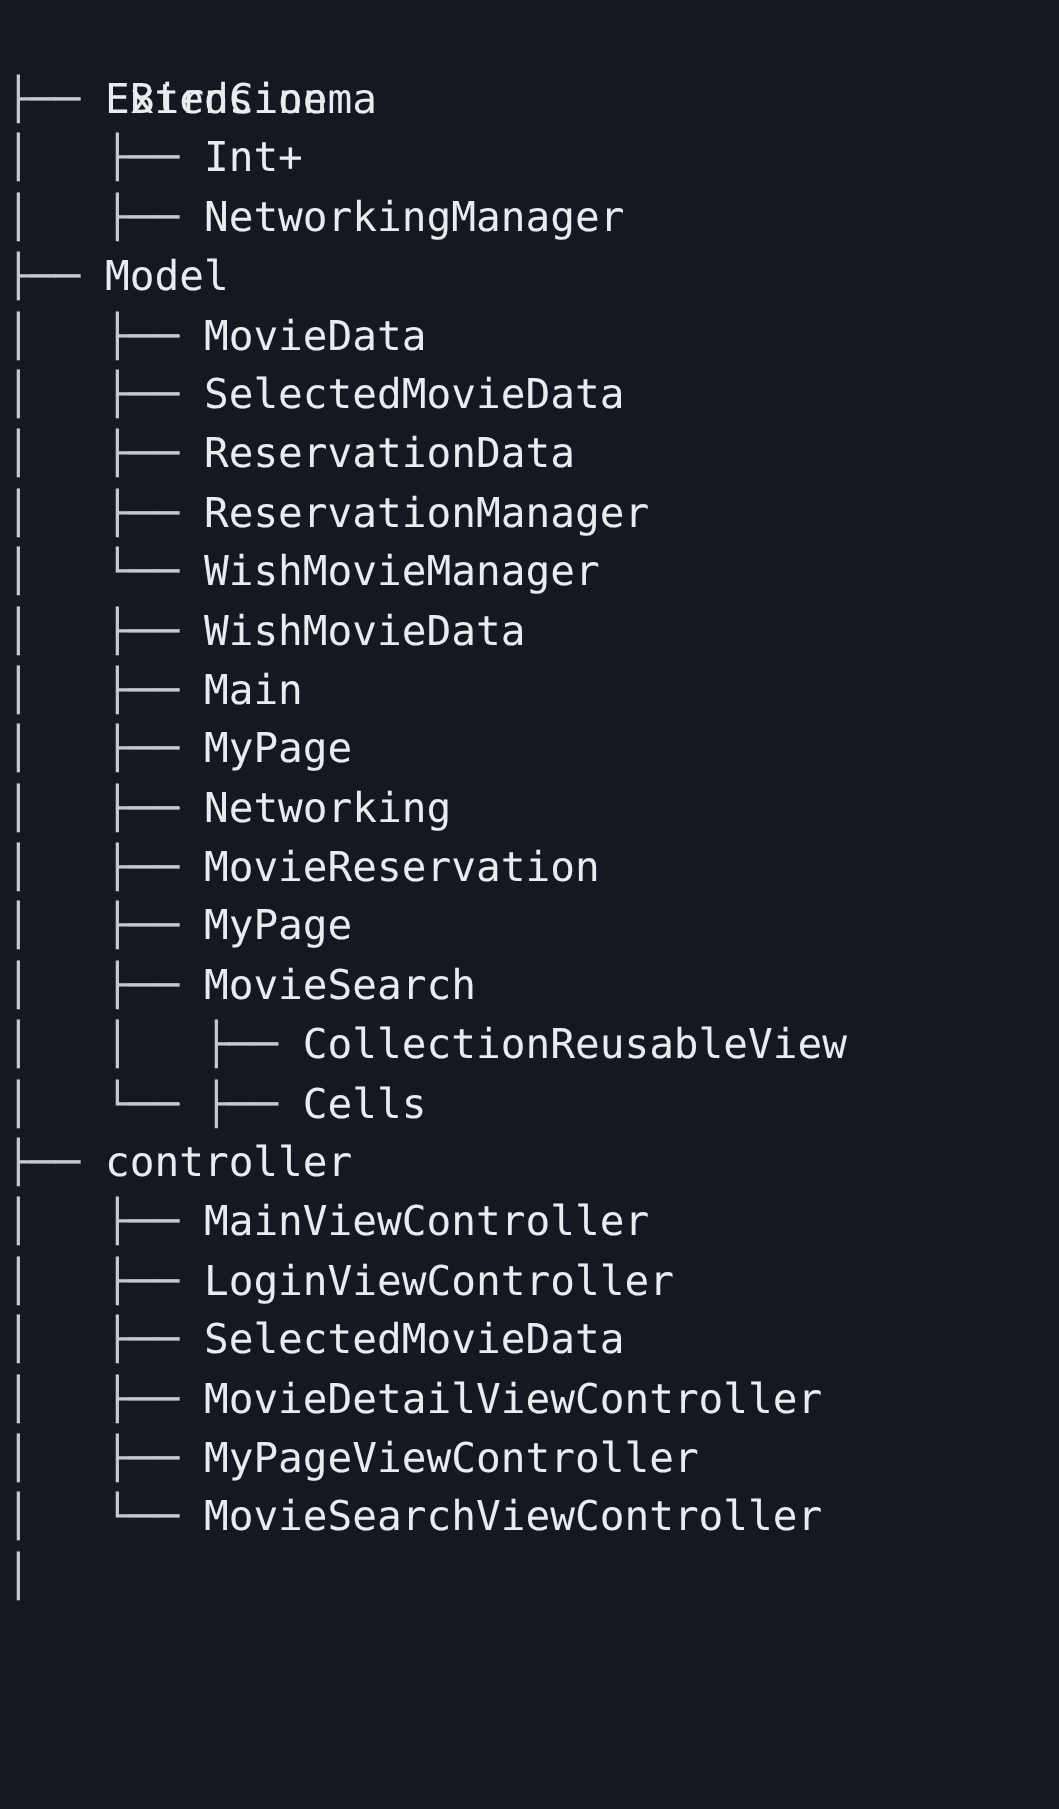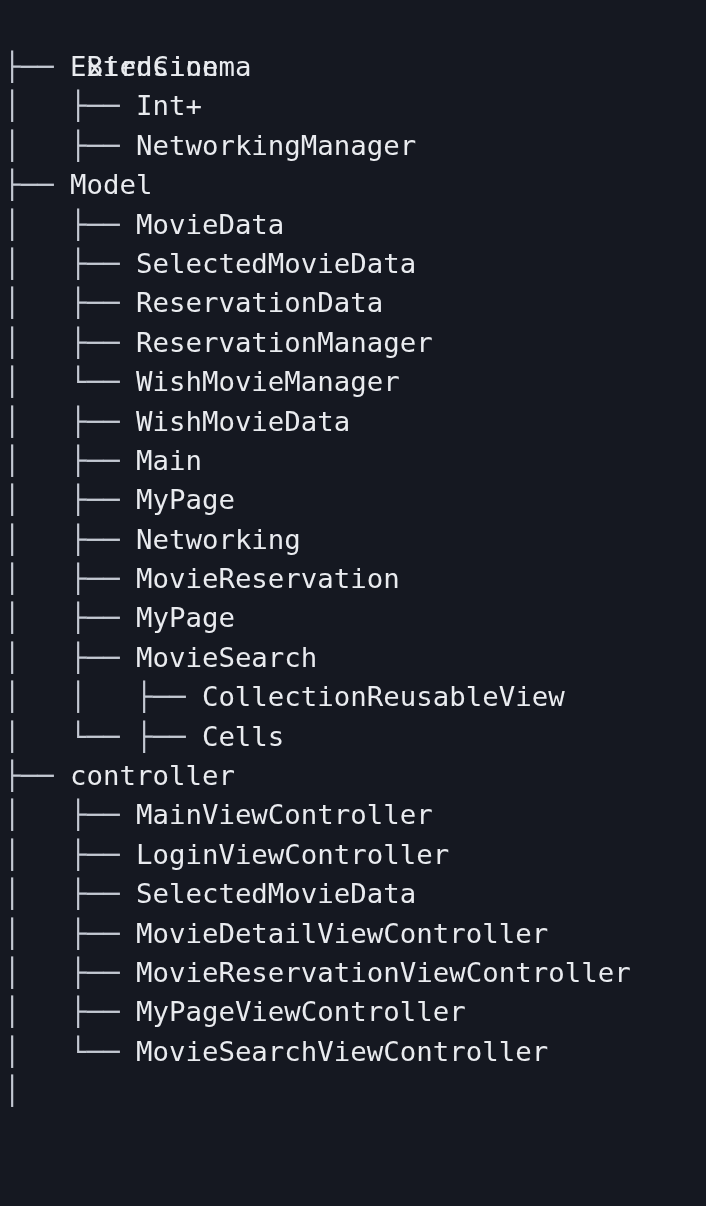--- a/index.html
+++ b/index.html
@@ -80,18 +80,17 @@
       <div class="tree-line"><span class="prefix">│   ├── </span><span class="label">MovieReservation</span></div>
       <div class="tree-line"><span class="prefix">│   ├── </span><span class="label">MyPage</span></div>
       <div class="tree-line"><span class="prefix">│   ├── </span><span class="label">MovieSearch</span></div>
       <div class="tree-line"><span class="prefix">│   │   ├── </span><span class="label">CollectionReusableView</span></div>
       <div class="tree-line"><span class="prefix">│   └── ├── </span><span class="label">Cells</span></div>
       <div class="tree-line"><span class="prefix">├── </span><span class="label">controller</span></div>
       <div class="tree-line"><span class="prefix">│   ├── </span><span class="label">MainViewController</span></div>
       <div class="tree-line"><span class="prefix">│   ├── </span><span class="label">LoginViewController</span></div>
       <div class="tree-line"><span class="prefix">│   ├── </span><span class="label">SelectedMovieData</span></div>
       <div class="tree-line"><span class="prefix">│   ├── </span><span class="label">MovieDetailViewController</span></div>
-      <div class="tree-line"><span class="prefix">│   ├── </span><span class="label">MovieReservationViewController</span></div>
       <div class="tree-line"><span class="prefix">│   ├── </span><span class="label">MyPageViewController</span></div>
       <div class="tree-line"><span class="prefix">│   └── </span><span class="label">MovieSearchViewController</span></div>
       <div class="tree-line"><span class="prefix">│</span><span class="label"></span></div>
     </div>
 </div>
 
 </body></html>

